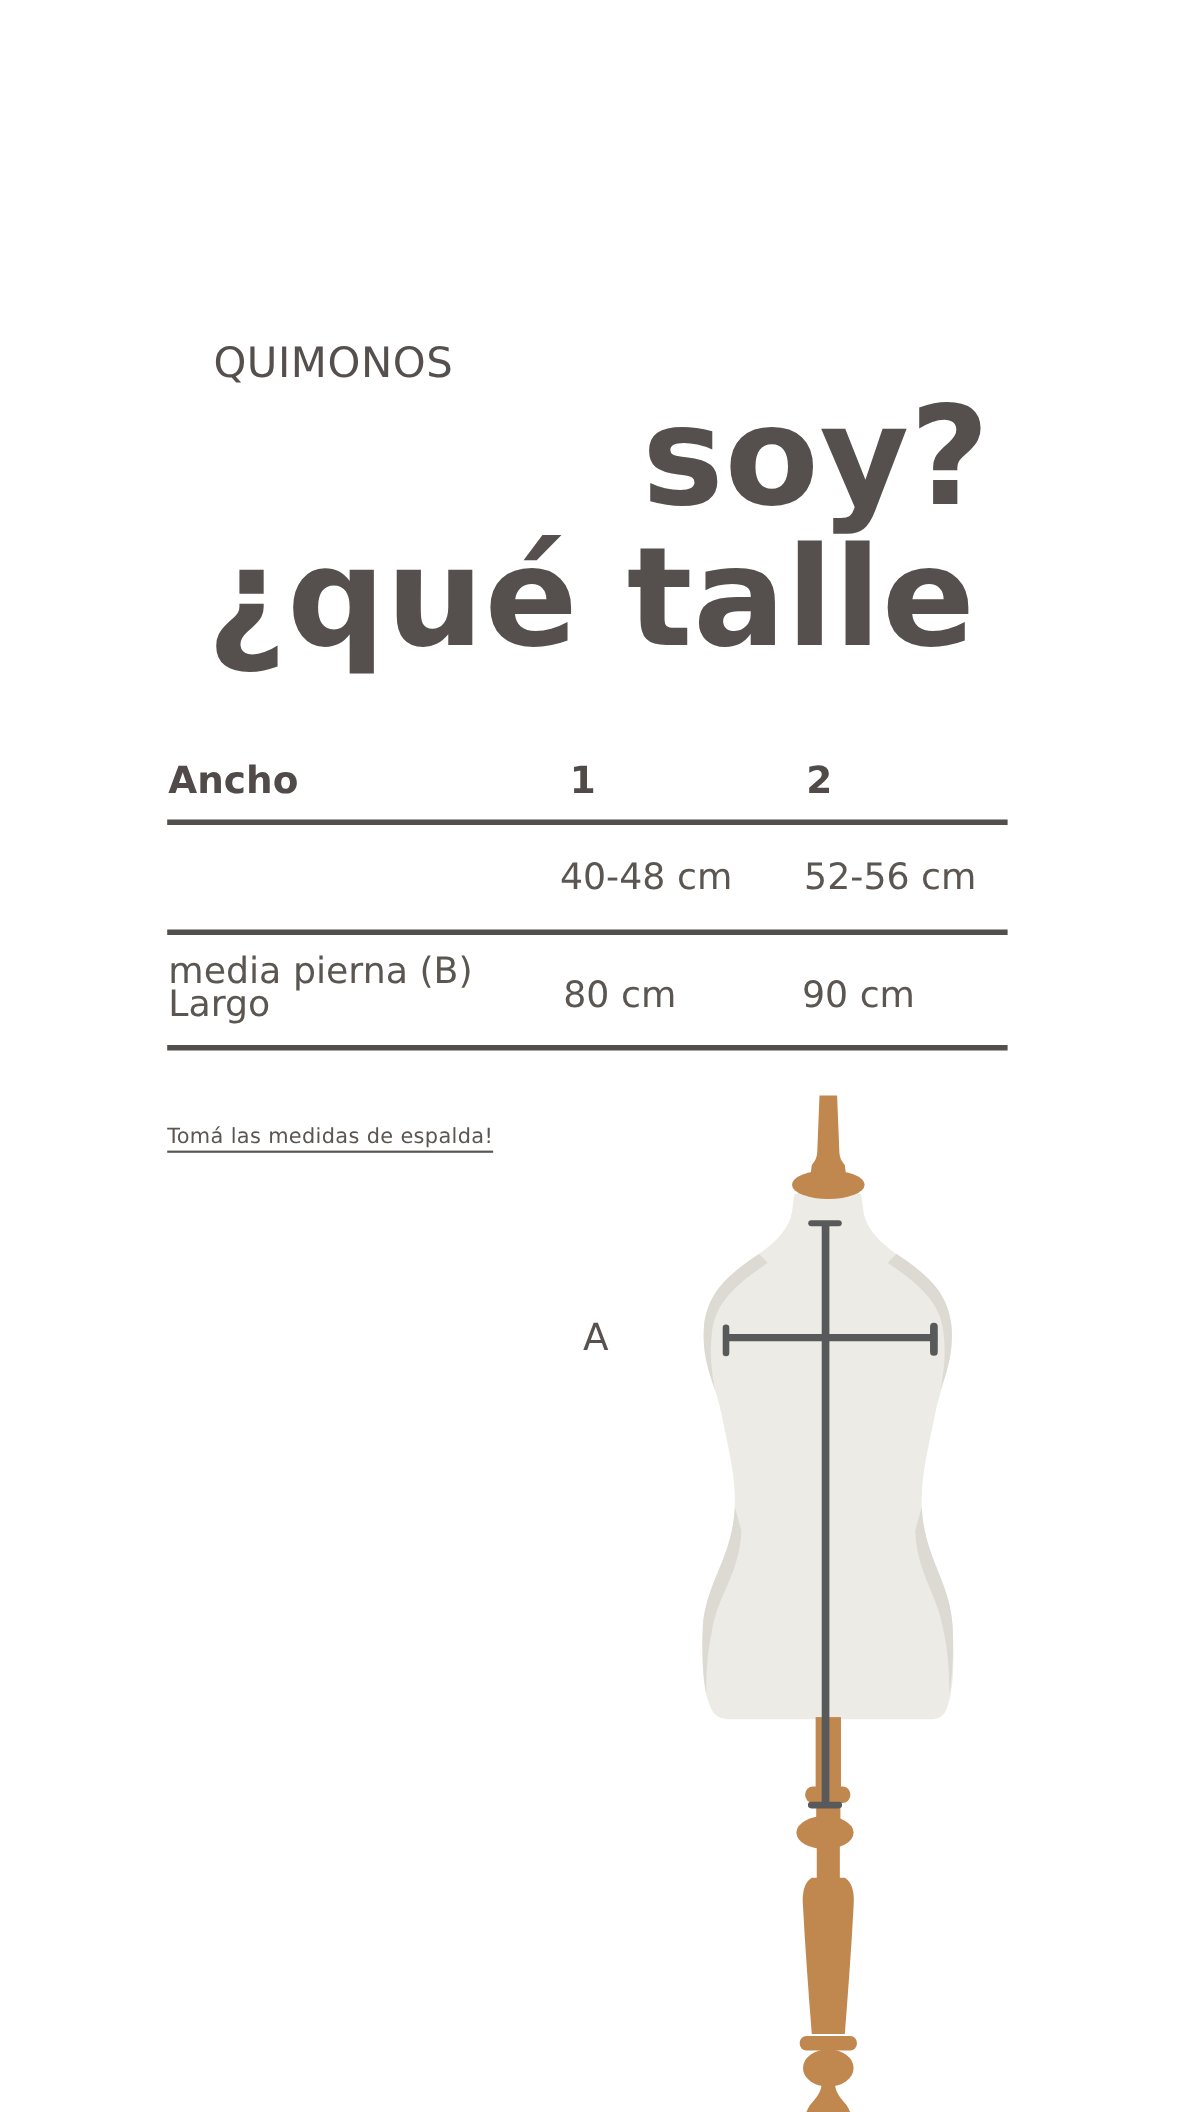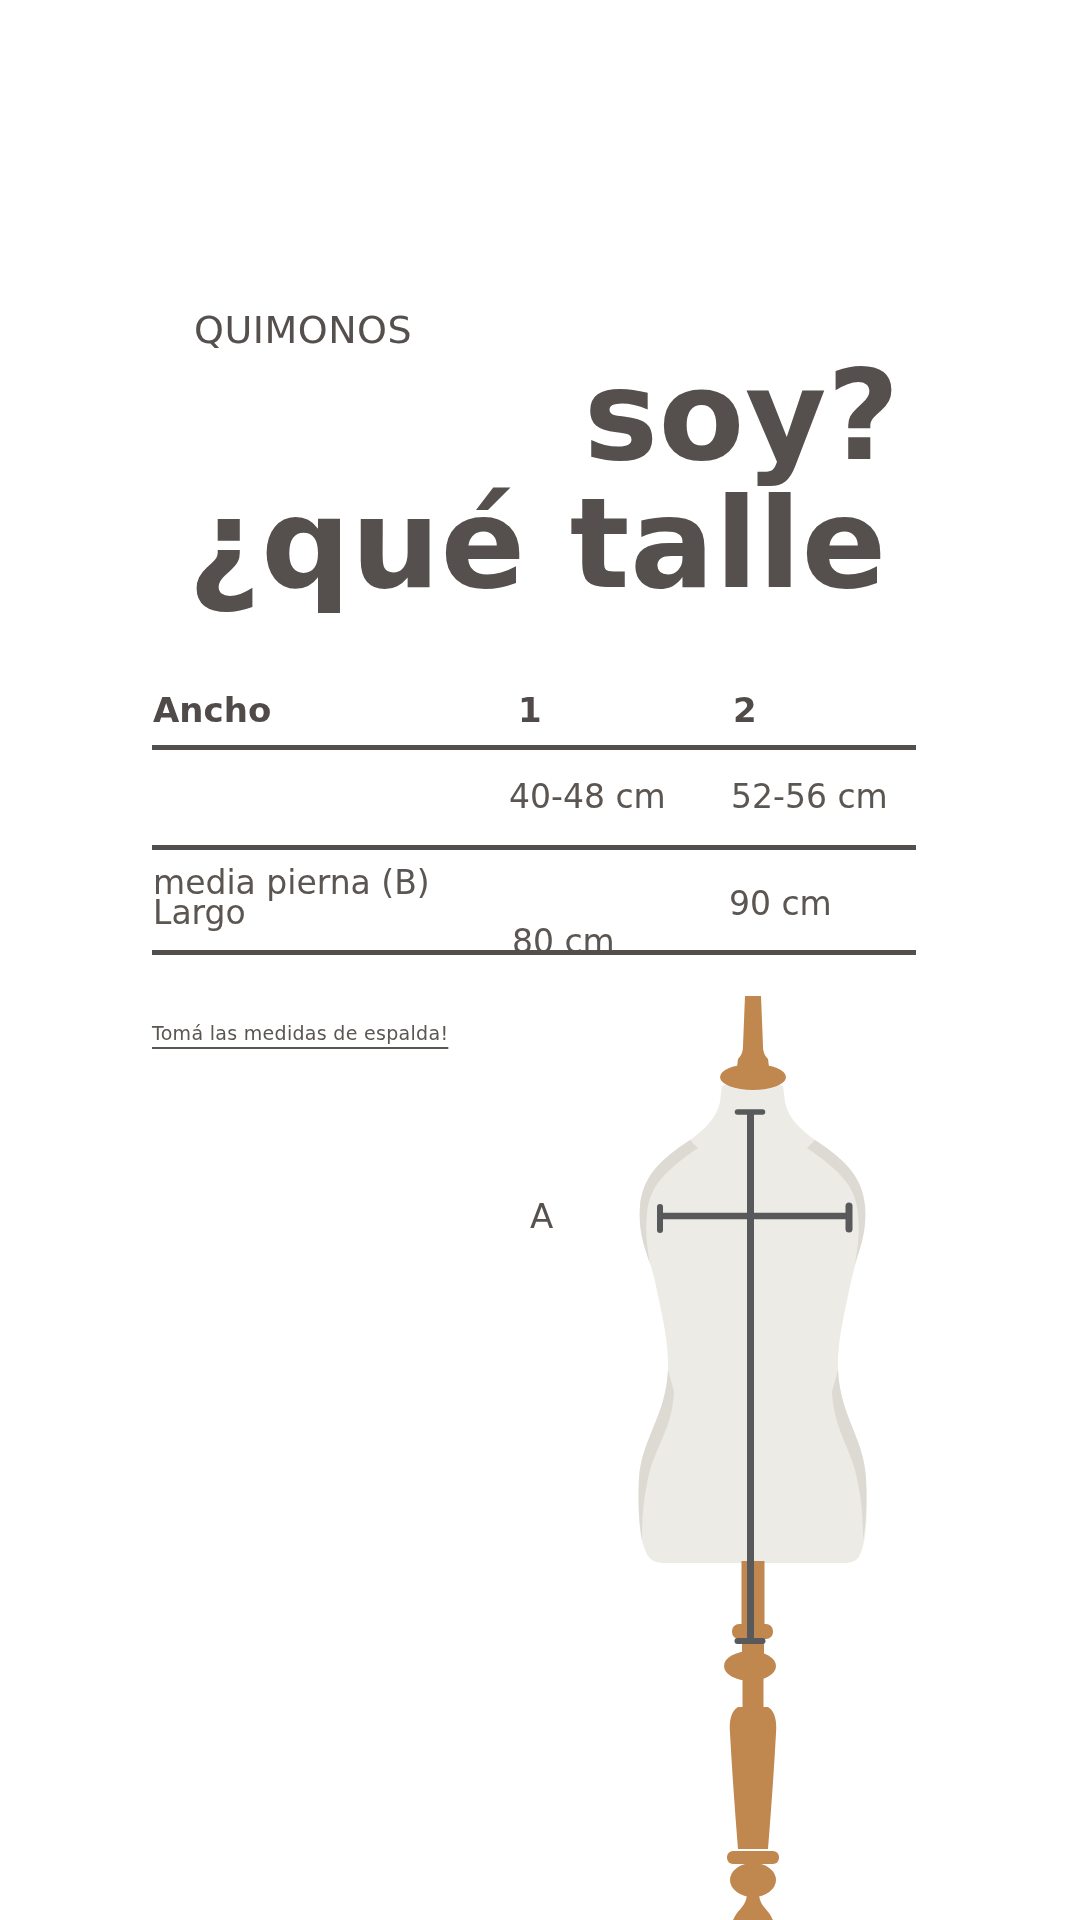--- a/index.html
+++ b/index.html
@@ -68,21 +68,21 @@
 
   <div class="abs cell" style="left:509px;top:780px;">40-48 cm</div>
   <div class="abs cell" style="left:731px;top:780px;">52-56 cm</div>
 
   <div class="abs rule" style="top:845px;"></div>
 
   <div class="abs row-label" style="left:153px;top:868px;">
     <span>media pierna (B)</span>
     <span>Largo</span>
   </div>
-  <div class="abs cell" style="left:512px;top:925px;">80 cm</div>
+  <div class="abs cell" style="left:512px;top:887px;">80 cm</div>
   <div class="abs cell" style="left:729px;top:887px;">90 cm</div>
 
   <div class="abs rule" style="top:950px;"></div>
 
   <div class="abs note">Tomá las medidas de espalda!</div>
 
   <div class="abs measure-letter" style="left:530px;top:1199px;">A</div>
   <div class="abs measure-letter" style="left:684px;top:1475px;">B</div>
 
   <svg class="abs mannequin" width="320" height="930" viewBox="0 0 320 930" aria-hidden="true">

